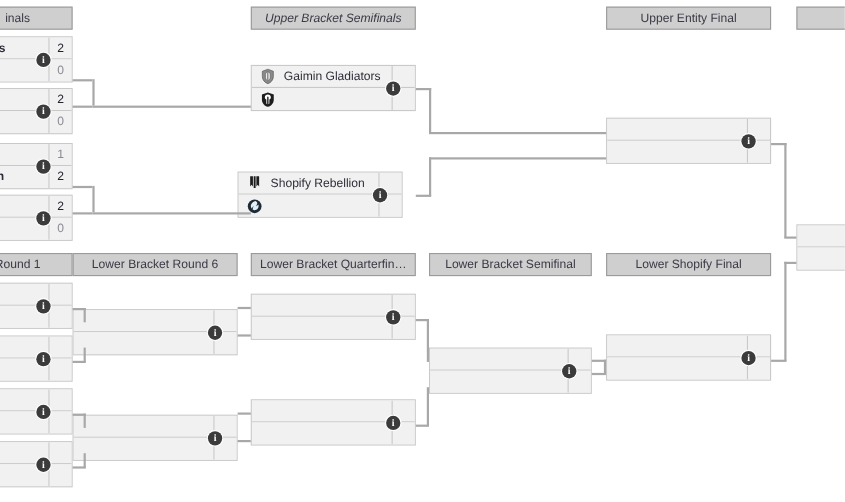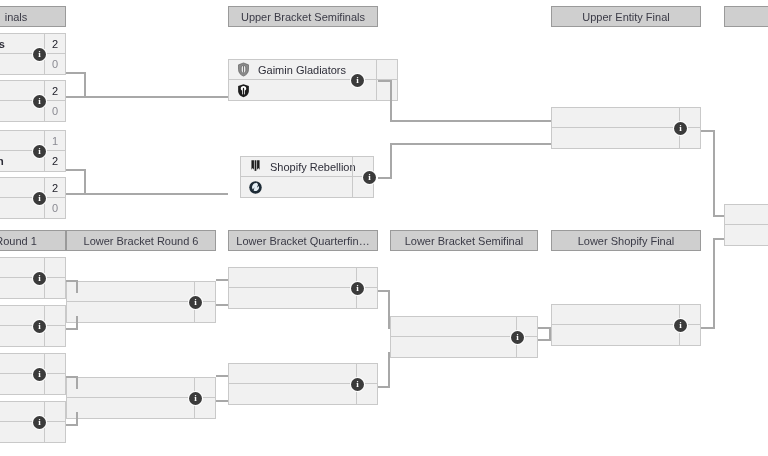--- a/index.html
+++ b/index.html
@@ -202,21 +202,21 @@
     <div class="line-v" style="left:549px; top:327px; height:13px;"></div>
     <div class="line-h" style="left:538px; top:327px; width:13px;"></div>
 
     <div class="line-h" style="left:701px; top:327px; width:14px;"></div>
     <div class="line-v" style="left:713px; top:238px; height:90px;"></div>
     <div class="line-h" style="left:713px; top:238px; width:11px;"></div>
   </div>
 
   <div>
     <div class="round-header" style="left:-34px; top:6px; width:100px;">inals</div>
-    <div class="round-header" style="left:228px; top:6px; width:150px;">Upper Bracket Semifinals</div>
+    <div class="round-header" style="left:228px; top:6px; width:150px;font-style:italic;">Upper Bracket Semifinals</div>
     <div class="round-header" style="left:551px; top:6px; width:150px;">Upper Entity Final</div>
     <div class="round-header" style="left:724px; top:6px; width:150px;">Gr</div>
 
     <div class="round-header" style="left:-34px; top:230px; width:100px;">Round 1</div>
     <div class="round-header" style="left:66px; top:230px; width:150px;">Lower Bracket Round 6</div>
     <div class="round-header" style="left:228px; top:230px; width:150px;text-align:center;">Lower Bracket Quarterfin…</div>
     <div class="round-header" style="left:390px; top:230px; width:148px;">Lower Bracket Semifinal</div>
     <div class="round-header" style="left:551px; top:230px; width:150px;">Lower Shopify Final</div>
   </div>
 
@@ -261,21 +261,21 @@
       <span class="tname nologo"></span>
       <span class="score win">2</span>
     </div>
     <div class="opp">
       <span class="tname nologo">s</span>
       <span class="score loss">0</span>
     </div>
     <div class="info-badge" style="left:66px; top:14px;">i</div>
   </div>
 
-  <div class="match" style="left:228px; top:59px; width:170px;">
+  <div class="match" style="left:228px; top:59px; width:150px;">
     <div class="opp first">
       <span class="logo">
         <svg width="15" height="15" viewBox="0 0 24 24" aria-hidden="true">
           <path d="M12 1.5 L20 4.5 V12 C20 17.2 16.4 21 12 22.5 C7.6 21 4 17.2 4 12 V4.5 Z" fill="#8a8a8a" stroke="#5a5a5a" stroke-width="1"></path>
           <path d="M12 5.5 C9.8 5.5 8.4 7.2 8.4 9.4 V13 C8.4 15.4 10 17.3 12 18.3 C14 17.3 15.6 15.4 15.6 13 V9.4 C15.6 7.2 14.2 5.5 12 5.5 Z" fill="#e9e9e9" stroke="#4a4a4a" stroke-width="0.8"></path>
           <rect x="11.4" y="6.2" width="1.2" height="11" fill="#4a4a4a"></rect>
         </svg>
       </span>
       <span class="tname">Gaimin Gladiators</span>
       <span class="scorecol-empty"></span>
@@ -285,21 +285,21 @@
         <svg width="15" height="15" viewBox="0 0 24 24" aria-hidden="true">
           <path d="M12 1.8 L20.6 4.8 V12.2 C20.6 17.4 16.8 21.2 12 22.6 C7.2 21.2 3.4 17.4 3.4 12.2 V4.8 Z" fill="#1d1d1d"></path>
           <path d="M12 4.6 C9.4 4.6 7.6 6.3 7.6 8.6 C7.6 10.2 8.5 11.3 9.8 11.9 L9.8 17.6 L11 18.9 L11 8.9 C11 8.1 11.4 7.6 12 7.6 C12.6 7.6 13 8.1 13 8.9 L13 18.9 L14.2 17.6 L14.2 11.9 C15.5 11.3 16.4 10.2 16.4 8.6 C16.4 6.3 14.6 4.6 12 4.6 Z" fill="#ffffff"></path>
         </svg>
       </span>
       <span class="scorecol-empty"></span>
     </div>
     <div class="info-badge" style="left:122px; top:14px;">i</div>
   </div>
 
-  <div class="match" style="left:240px; top:156px; width:134px;">
+  <div class="match" style="left:216px; top:156px; width:150px;">
     <div class="opp first">
       <span class="logo">
         <svg width="15" height="15" viewBox="0 0 24 24" aria-hidden="true">
           <path d="M5.5 2 L9.5 2 L9.5 17 L7.5 14.4 L5.5 17 Z" fill="#1d1d1d"></path>
           <path d="M10.6 2 L13.4 2 L13.4 19 L10.6 19 Z" fill="#1d1d1d"></path>
           <path d="M14.5 2 L18.5 2 L18.5 17 L16.5 14.4 L14.5 17 Z" fill="#1d1d1d"></path>
         </svg>
       </span>
       <span class="tname">Shopify Rebellion</span>
       <span class="scorecol-empty"></span>

